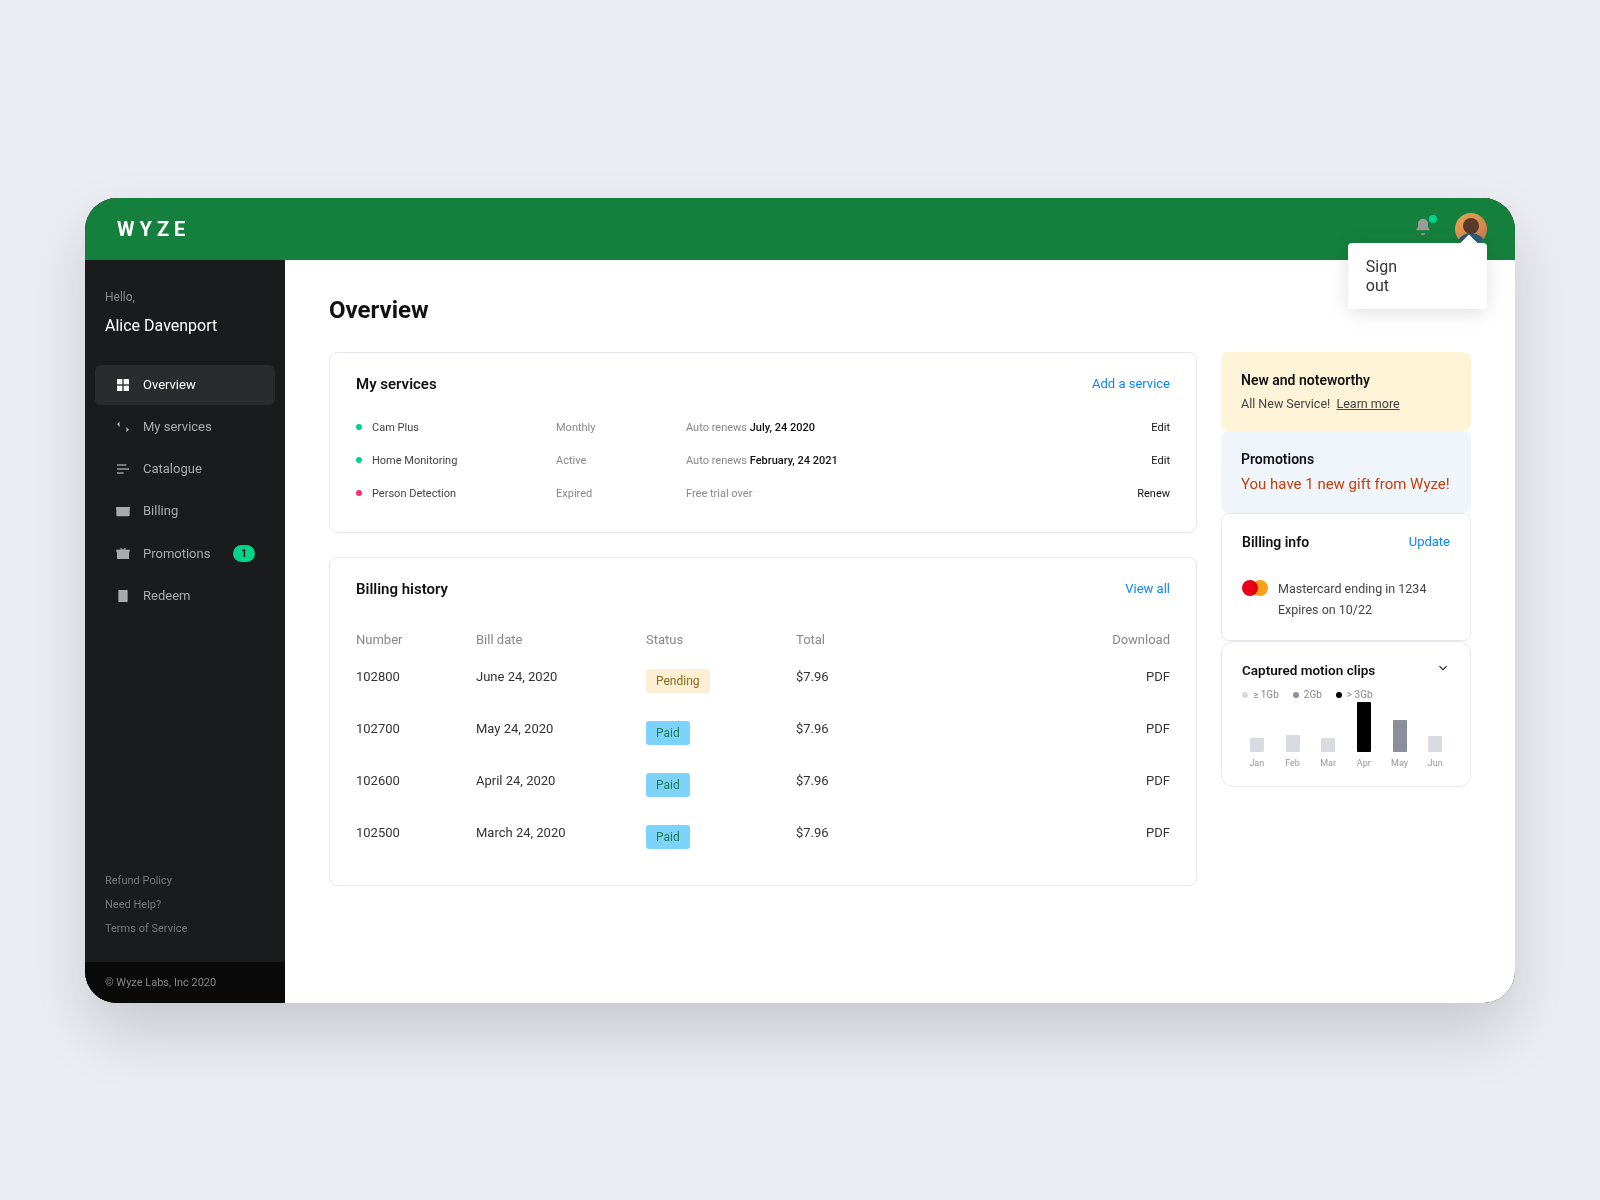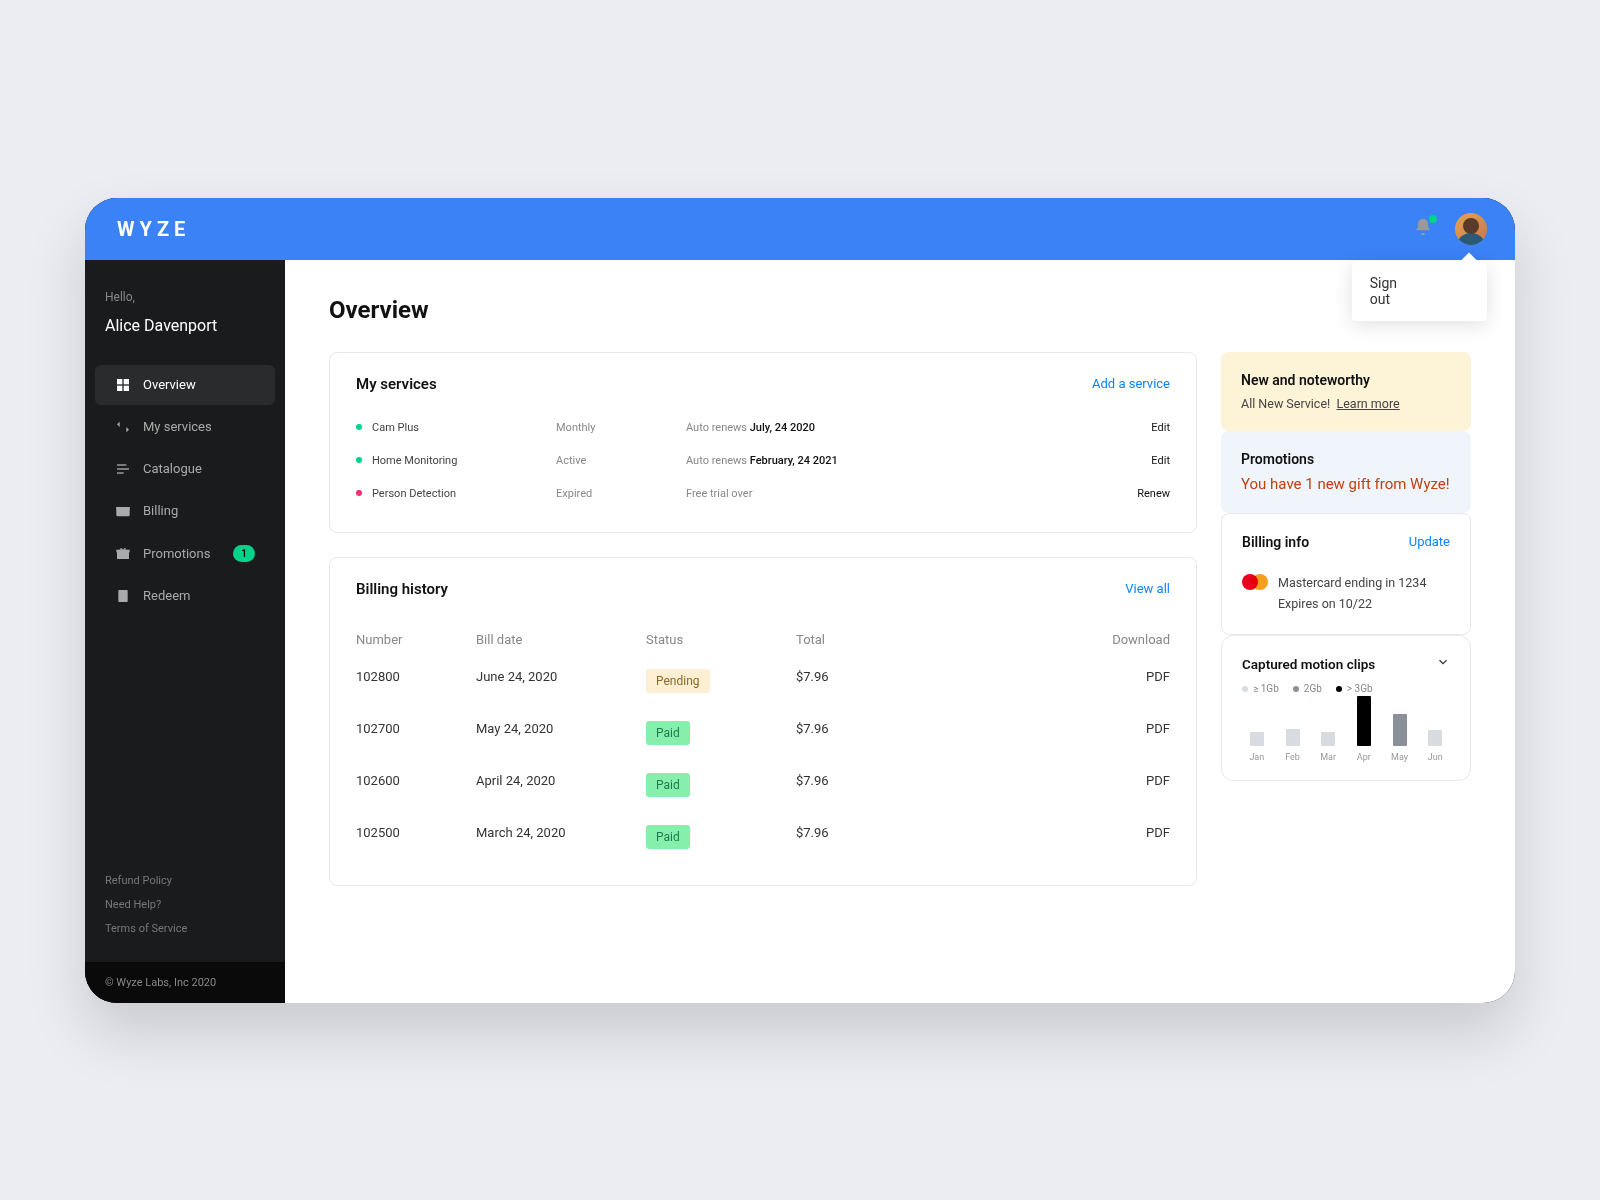--- a/index.html
+++ b/index.html
@@ -1,27 +1,27 @@
 <!DOCTYPE html>
 <html><head>
 <meta charset="utf-8">
 <style>
 *{margin:0;padding:0;box-sizing:border-box;font-family:-apple-system,BlinkMacSystemFont,"Segoe UI",Roboto,sans-serif}
 body{background:#ecedf3;display:flex;align-items:center;justify-content:center;min-height:1200px;width:1600px}
 .device{width:1430px;height:805px;background:#0a0a0a;border-radius:32px;overflow:hidden;box-shadow:0 30px 60px rgba(0,0,0,.15);position:relative;display:flex;flex-direction:column}
-.topbar{height:62px;background:#3b82f6;display:flex;align-items:center;justify-content:space-between;padding:0 28px 0 32px}
+.topbar{height:62px;background:#15803d;display:flex;align-items:center;justify-content:space-between;padding:0 28px 0 32px}
 .logo{color:#fff;font-weight:700;font-size:20px;letter-spacing:5px}
 .top-right{display:flex;align-items:center;gap:22px;position:relative}
 .bell{position:relative;cursor:pointer}
 .bell svg{width:20px;height:20px;fill:#9a9a9a}
 .bell-dot{position:absolute;top:-2px;right:-4px;width:8px;height:8px;border-radius:50%;background:#00d48a}
 .avatar{width:32px;height:32px;border-radius:50%;background:linear-gradient(135deg,#e8a552,#c4764a);position:relative;cursor:pointer;overflow:hidden}
 .avatar::after{content:"";position:absolute;width:16px;height:16px;border-radius:50%;background:#5a3a2a;top:5px;left:8px}
 .avatar::before{content:"";position:absolute;width:26px;height:20px;border-radius:50% 50% 0 0;background:#2a5a7a;bottom:-8px;left:3px}
-.dropdown{position:absolute;top:48px;right:0;background:#fff;border-radius:4px;box-shadow:0 4px 20px rgba(0,0,0,.12);padding:14px 90px 14px 18px;font-size:14px;color:#333}
+.dropdown{position:absolute;top:30px;right:0;background:#fff;border-radius:4px;box-shadow:0 4px 20px rgba(0,0,0,.12);padding:14px 90px 14px 18px;font-size:16px;color:#333}
 .dropdown::before{content:"";position:absolute;top:-6px;right:12px;width:12px;height:12px;background:#fff;transform:rotate(45deg)}
 .shell{flex:1;display:flex;overflow:hidden}
 .sidebar{width:200px;background:#1a1b1c;color:#aaa;display:flex;flex-direction:column}
 .greet{padding:30px 20px 20px 20px}
 .greet-hello{font-size:12px;color:#888;margin-bottom:12px}
 .greet-name{font-size:16px;color:#fff;font-weight:400}
 .nav{flex:1;padding-top:8px}
 .nav-item{display:flex;align-items:center;gap:12px;padding:12px 20px;font-size:13px;cursor:pointer;border-radius:6px;margin:2px 10px}
 .nav-item.active{background:#2a2b2c;color:#fff}
 .nav-item .ico{width:16px;height:16px;display:flex;align-items:center;justify-content:center;flex-shrink:0}
@@ -49,30 +49,30 @@
 .svc-status{color:#888}
 .svc-renew{color:#888}
 .svc-renew b{color:#111;font-weight:500}
 .svc-action{text-align:right;color:#111;cursor:pointer}
 .tbl-head{display:grid;grid-template-columns:120px 170px 150px 130px 1fr;font-size:13px;color:#888;padding:16px 0 8px 0}
 .tbl-head .dl{text-align:right}
 .tbl-row{display:grid;grid-template-columns:120px 170px 150px 130px 1fr;font-size:13px;color:#333;padding:14px 0}
 .tbl-row .dl{text-align:right;cursor:pointer}
 .status-pill{display:inline-block;padding:5px 10px;border-radius:3px;font-size:12px}
 .status-pill.pending{background:#fcefd4;color:#8a6a1f}
-.status-pill.paid{background:#86efac;color:#1f7a4f}
+.status-pill.paid{background:#7dd3fc;color:#1f7a4f}
 .promo-card{background:#fdf3d7;border-radius:8px;padding:20px}
 .promo-title{font-size:14px;font-weight:600;color:#111;margin-bottom:8px}
 .promo-text{font-size:12.5px;color:#444}
 .promo-text .lm{text-decoration:underline;cursor:pointer}
 .info-card{background:#f0f4fb;border-radius:8px;padding:20px}
 .info-title{font-size:14px;font-weight:600;color:#111;margin-bottom:8px}
 .info-text{font-size:15px;color:#c2410c}
 .bill-card{border:1px solid #e6e8ec;border-radius:8px;padding:20px}
-.bill-head{display:flex;justify-content:space-between;align-items:center;margin-bottom:22px}
+.bill-head{display:flex;justify-content:space-between;align-items:center;margin-bottom:28px}
 .bill-title{font-size:14px;font-weight:600;color:#111}
 .mc-row{display:flex;align-items:flex-start;gap:10px;font-size:12.5px;color:#444;line-height:1.7}
 .mc-logo{width:26px;height:16px;position:relative;flex-shrink:0;margin-top:2px}
 .mc-logo::before{content:"";position:absolute;width:16px;height:16px;border-radius:50%;background:#eb001b;left:0}
 .mc-logo::after{content:"";position:absolute;width:16px;height:16px;border-radius:50%;background:#f79e1b;right:0;mix-blend-mode:multiply}
 .chart-card{border:1px solid #e6e8ec;border-radius:12px;padding:18px 20px}
 .chart-head{display:flex;justify-content:space-between;align-items:center;margin-bottom:10px}
 .chart-title{font-size:13.5px;font-weight:600;color:#111}
 .chev{cursor:pointer}
 .chev svg{width:14px;height:14px;stroke:#333;fill:none;stroke-width:2}

